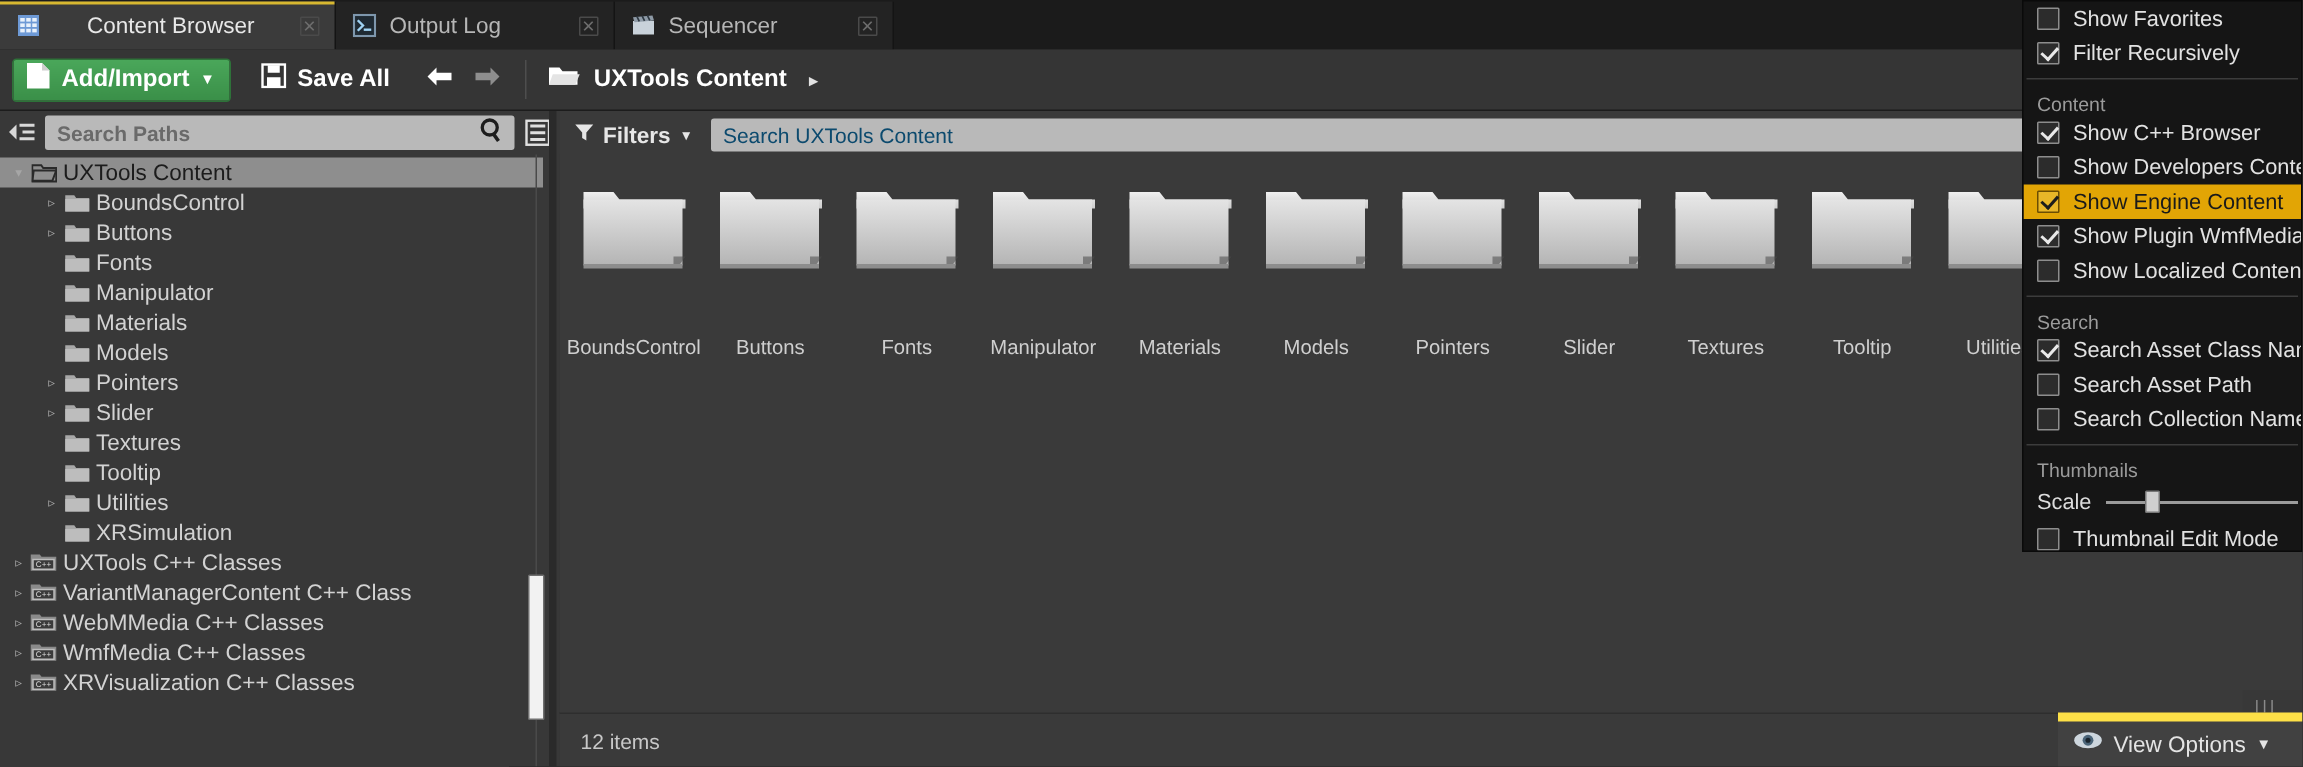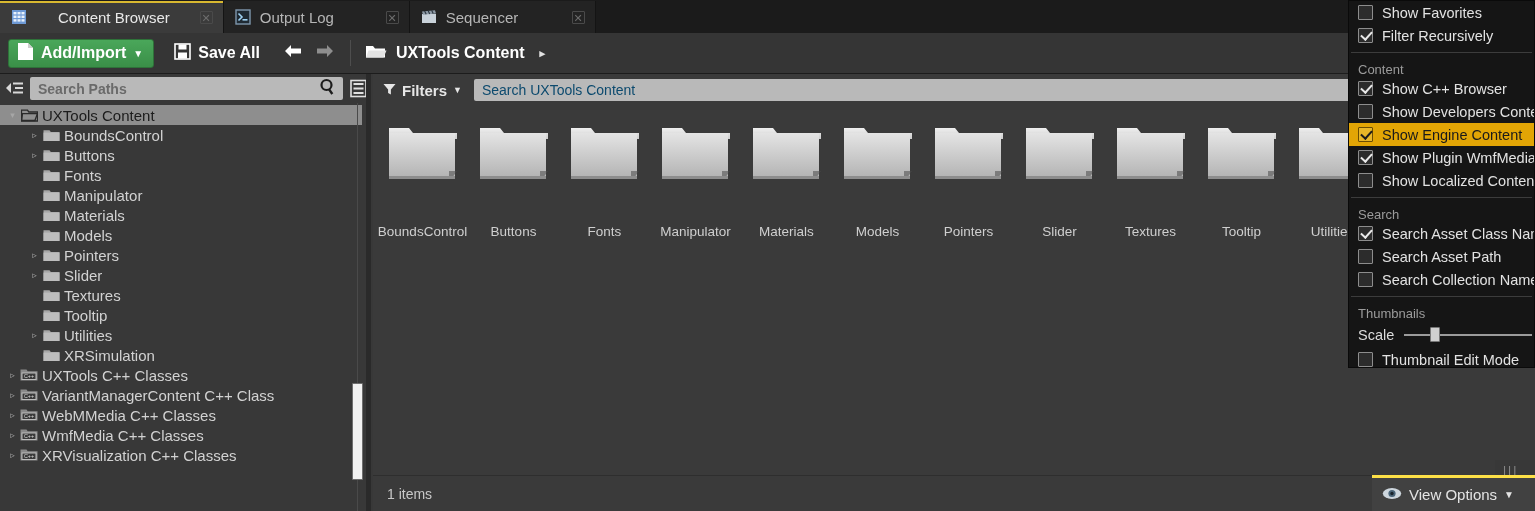--- a/index.html
+++ b/index.html
@@ -136,21 +136,21 @@
   
   .bleed-right {
     position: absolute; right: 0; bottom: 0; width: 40px; height: 51px;
     background: #383838;
   }
   .bleed-right .bl-node { position: absolute; left: 6px; top: 24px; color: #b9b9b9; font-size: 14px; display:flex; align-items:center; gap:4px;}
   .bleed-right .bl-cols { position: absolute; left: 8px; top: 4px; color: #8a8a8a; font-size: 12px; letter-spacing: 2px;}
   .vo-bar {
     position: absolute; right: 0; bottom: 0; width: 163px; height: 36px;
     background: #414141; display: flex; align-items: center; gap: 7px; padding-left: 10px;
-    border-top: 3px solid #fde047;
+    border-top: 6px solid #fde047;
   }
   .vo-bar .vo-label { color: #e4e4e4; font-size: 15px; }
   .menu {
     position: absolute; right: 0; top: 0; width: 187px; height: 368px;
     background: #151515; border: 1px solid #0a0a0a;
     overflow: hidden;
   }
   .m-item {
     height: 23px; display: flex; align-items: center; gap: 9px;
     padding-left: 9px; color: #e2e2e2; font-size: 14.5px; white-space: nowrap;
@@ -760,21 +760,21 @@
                 <path d="M62 47h8l-5 7h-3z" fill="#4a4a4a" opacity="0.55"></path>
                 <rect x="2" y="52" width="66" height="3" fill="#8d8d8d"></rect>
               </svg>
             </span>
             <span class="tile-label">Utilities</span>
           </div>
         </div>
     </div>
 
     <div class="statusbar">
-      <span class="statustext">1 items</span>
+      <span class="statustext">12 items</span>
     </div>
   </div>
 
   <div class="bleed-right">
     <span class="bl-cols">|||</span>
     <span class="bl-node">
       <span style="font-size:9px;">▹</span>
       <span>Li</span>
     </span>
   </div>

